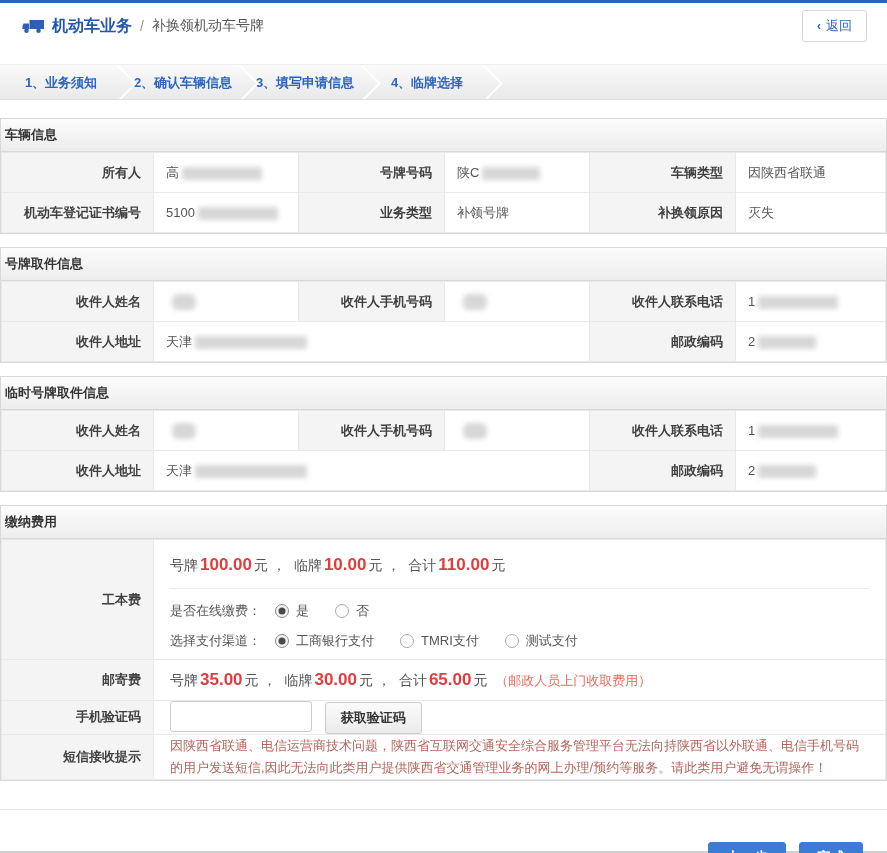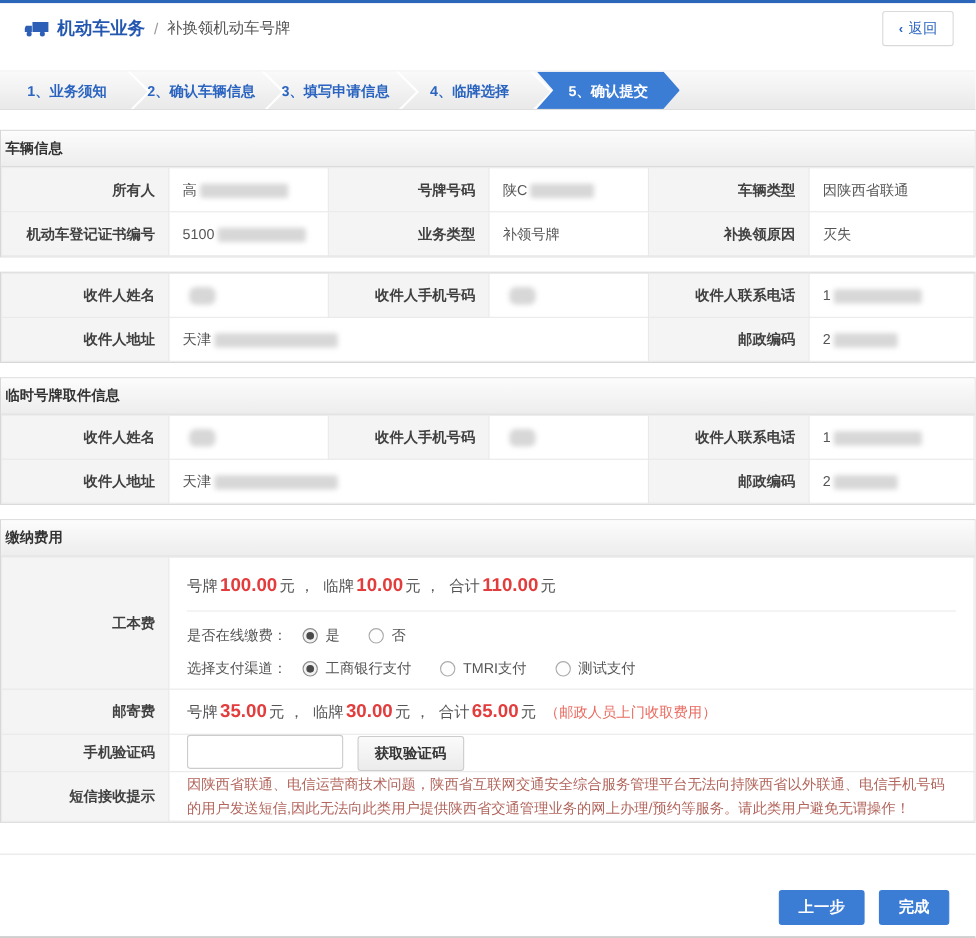--- a/index.html
+++ b/index.html
@@ -154,21 +154,20 @@
       <span class="chev">‹</span>
       <span>返回</span>
     </button>
   </div>
 
   <div class="steps">
     <div class="step">1、业务须知</div>
     <div class="step">2、确认车辆信息</div>
     <div class="step">3、填写申请信息</div>
     <div class="step">4、临牌选择</div>
-    <div class="step active">5、确认提交</div>
     <div class="steps-filler"></div>
   </div>
 
   <div class="section first">
     <div class="section-title">车辆信息</div>
     <table class="info">
       <colgroup>
           <col style="width:152px">
           <col style="width:145px">
           <col style="width:146px">
@@ -191,20 +190,21 @@
         <td class="lbl">业务类型</td>
         <td class="val">补领号牌</td>
         <td class="lbl">补换领原因</td>
         <td class="val">灭失</td>
       </tr>
     </tbody>
       </table>
   </div>
 
   <div class="section">
+    <div class="section-title">号牌取件信息</div>
     <table class="info">
       <colgroup>
           <col style="width:152px">
           <col style="width:145px">
           <col style="width:146px">
           <col style="width:145px">
           <col style="width:146px">
           <col>
         </colgroup>
       <tbody>

